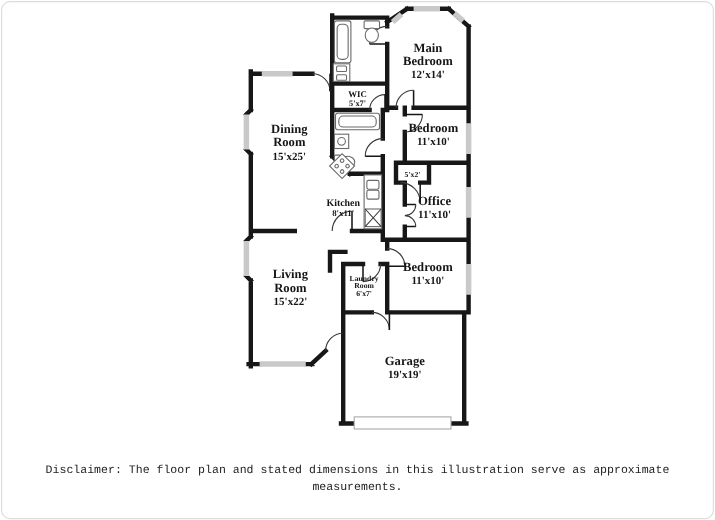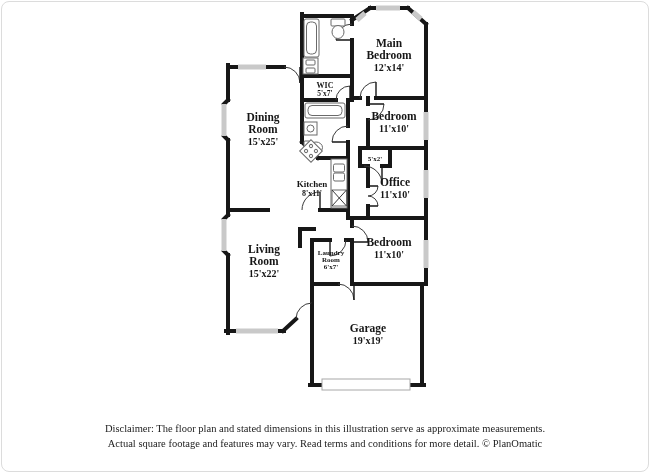--- a/index.html
+++ b/index.html
@@ -11,21 +11,21 @@
   .door{stroke:#3a3a3a;stroke-width:1;fill:none;}
   .leaf{stroke:#171717;stroke-width:1.4;fill:none;}
   .fix{stroke:#6a6a6a;stroke-width:1;fill:#ffffff;}
   .lbl{font-family:"Liberation Serif",serif;font-weight:bold;fill:#161616;text-anchor:middle;}
   .s12{font-size:11.5px;}
   .s10{font-size:10px;}
   .s9{font-size:9px;}
   .s8{font-size:8px;}
   .s75{font-size:7.5px;}
   .s7{font-size:7px;}
-  .disc{position:absolute;left:0;right:0;bottom:22px;text-align:center;color:#222222;font-size:10.5px;line-height:15px;font-family:Liberation Serif, serif;}
+  .disc{position:absolute;left:0;right:0;bottom:22px;text-align:center;color:#222222;font-size:10.5px;line-height:15px;font-family:Liberation Mono, monospace;}
 </style>
 </head>
 <body>
 
 <div class="frame"></div>
 
 <svg width="650" height="473" viewBox="0 0 650 473">
 
   <g>
     <path class="wall" d="
@@ -146,14 +146,13 @@
     <text class="lbl s7" x="331" y="262">Room</text>
     <text class="lbl s7" x="331" y="269">6'x7'</text>
 
     <text class="lbl s12" x="368" y="332">Garage</text>
     <text class="lbl s10" x="368" y="344">19'x19'</text>
   </g>
 </svg>
 
 <div class="disc">
   <div>Disclaimer: The floor plan and stated dimensions in this illustration serve as approximate measurements.</div>
-  <div>Actual square footage and features may vary. Read terms and conditions for more detail. © PlanOmatic</div>
 </div>
 
 </body></html>

